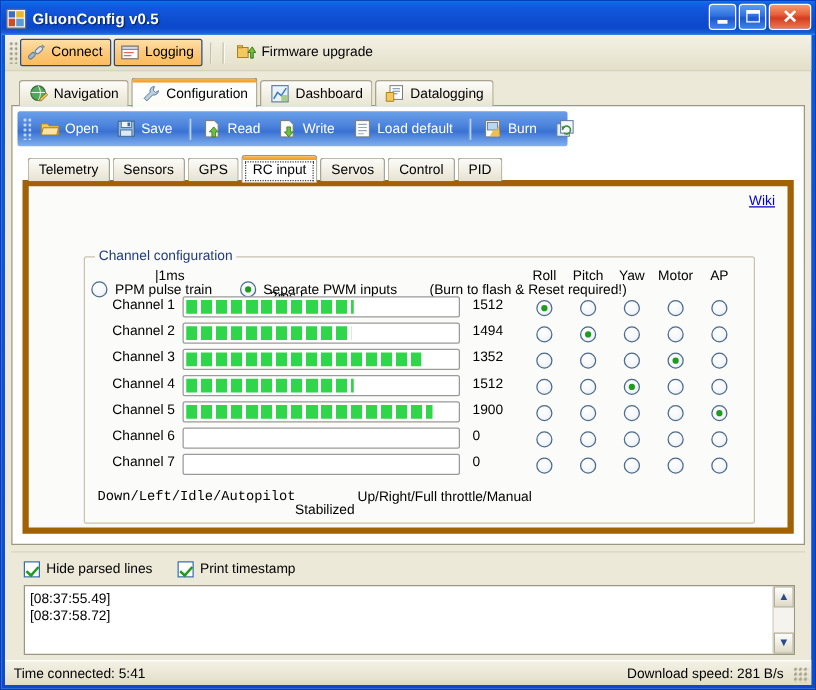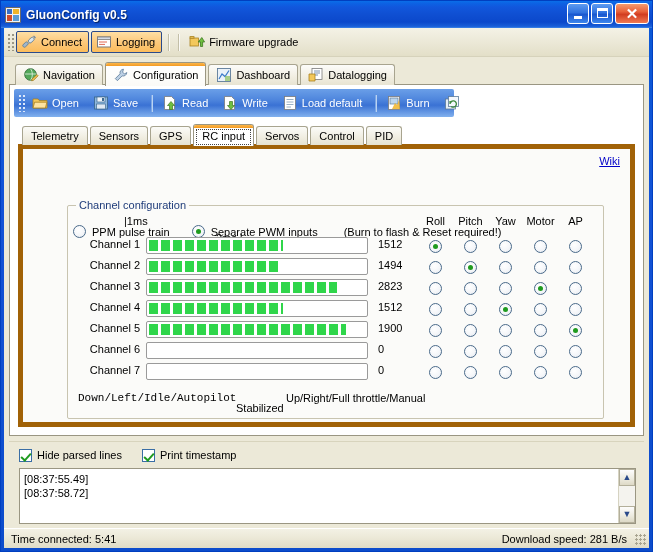--- a/index.html
+++ b/index.html
@@ -752,21 +752,21 @@
                       <span class="cell">
                         <span class="radio"></span>
                       </span>
                     </div>
                   </div>
                   <div class="ch-row" style="top: 72px;">
                     <span class="ch-name">Channel 3</span>
                     <div class="bar-frame">
                       <div class="bar-fill" style="width: 87%;"></div>
                     </div>
-                    <span class="ch-value">2823</span>
+                    <span class="ch-value">1352</span>
                     <div class="radio-cells">
                       <span class="cell">
                         <span class="radio"></span>
                       </span>
                       <span class="cell">
                         <span class="radio"></span>
                       </span>
                       <span class="cell">
                         <span class="radio"></span>
                       </span>

